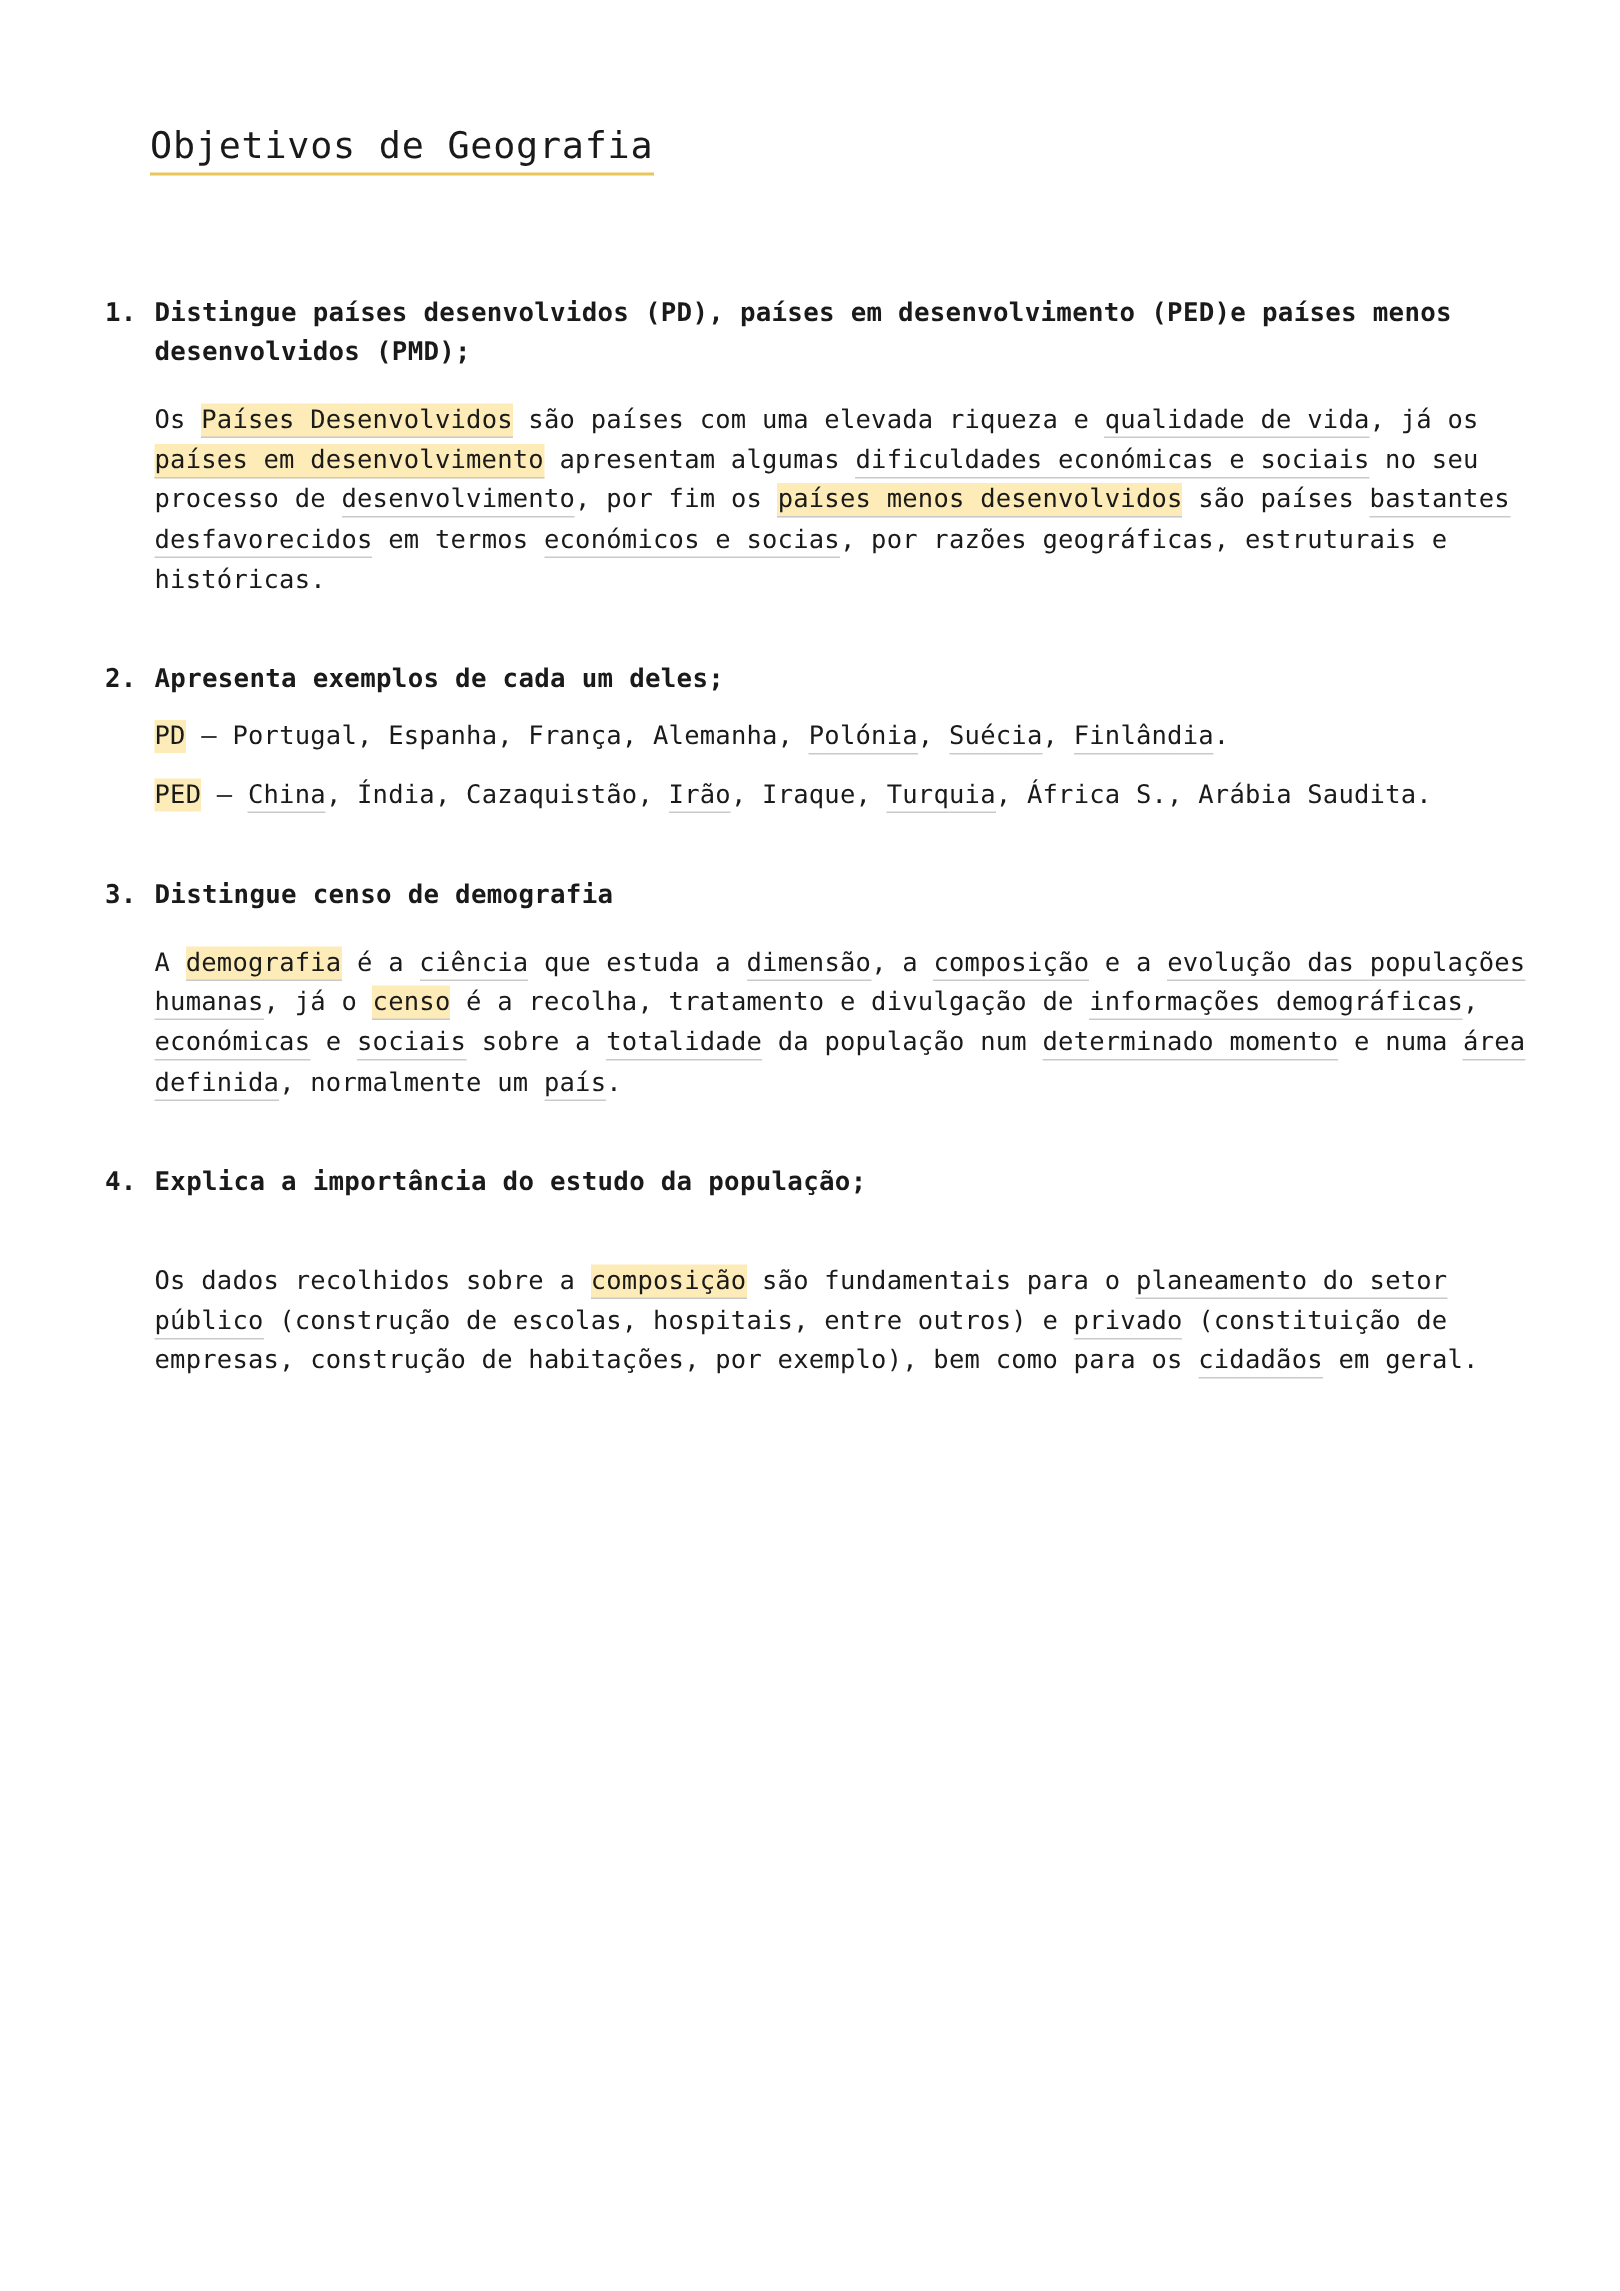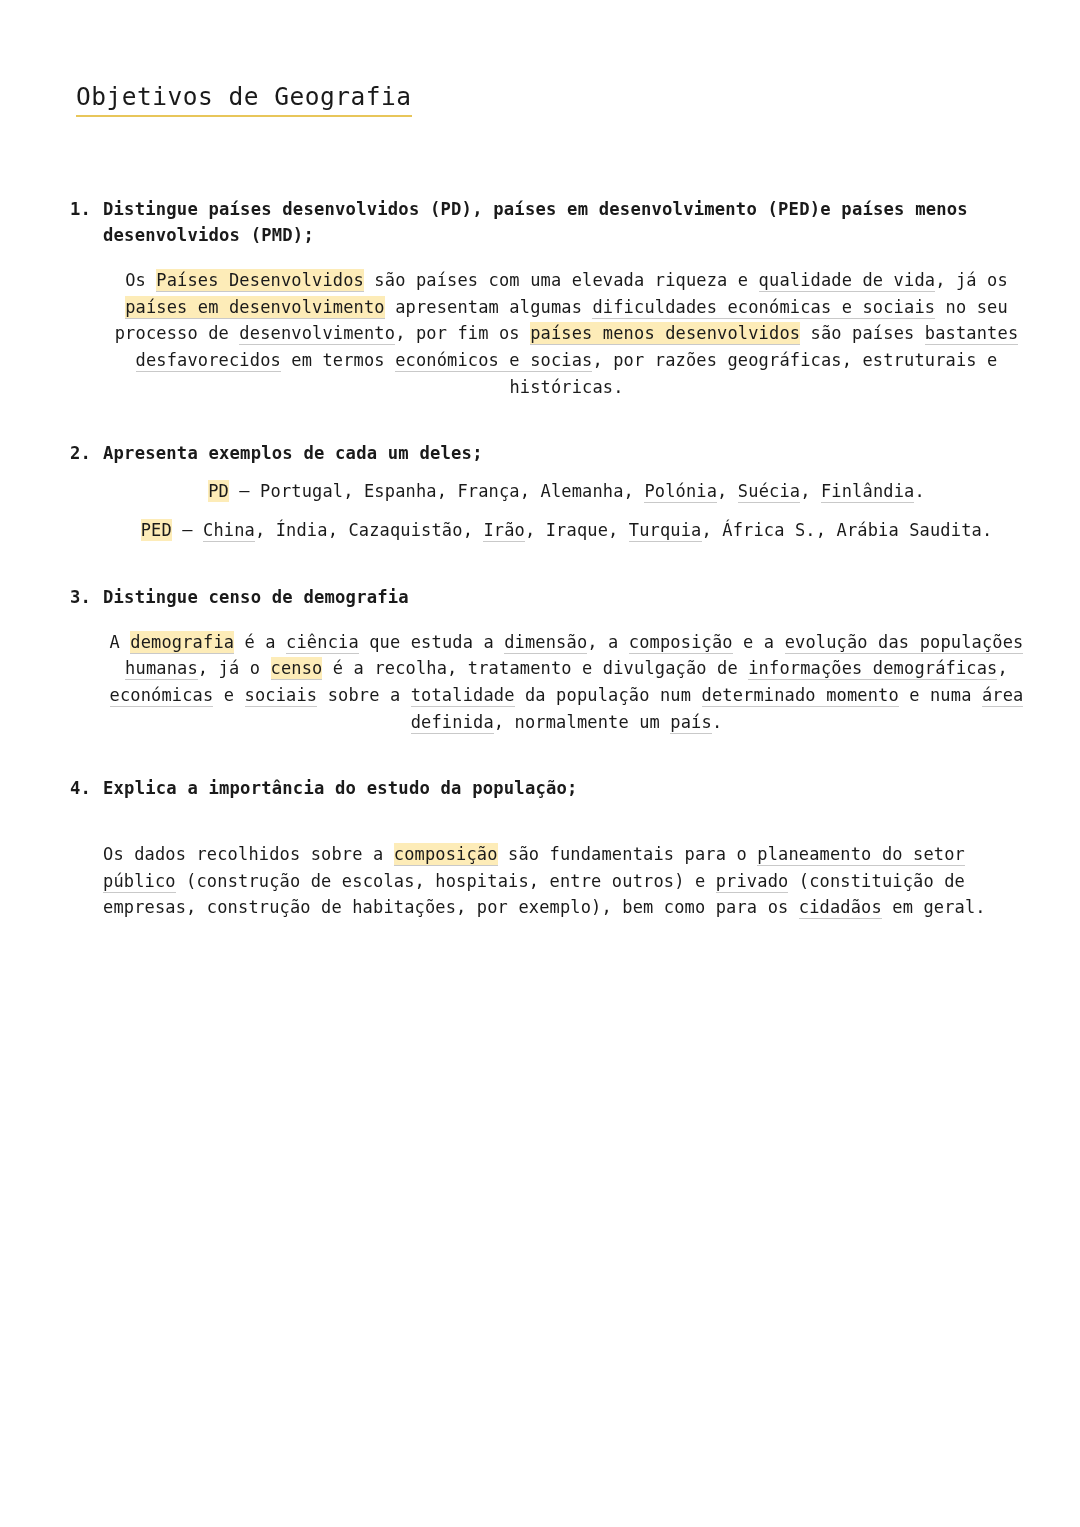--- a/index.html
+++ b/index.html
@@ -18,21 +18,21 @@
   .page {
     position: absolute;
     top: 0; left: 0;
     width: 1080px;
     height: 1527px;
     padding: 0;
     box-sizing: border-box;
   }
   .doc-title {
     position: absolute;
-    left: 76px;
+    left: 100px;
     top: 82px;
     font-size: 24.5px;
     letter-spacing: 0.5px;
     border-bottom: 2px solid #e8c65a;
     padding-bottom: 2px;
     line-height: 1.25;
   }
   .content {
     position: absolute;
     left: 70px;
@@ -61,21 +61,20 @@
   }
   .body-text {
     margin-left: 33px;
     font-size: 17px;
     line-height: 1.565;
     letter-spacing: 0.15px;
     font-weight: normal;
   }
   .para {
     margin-top: 19px;
-    text-align: center;
   }
   .para.tight {
     margin-top: 12px;
   }
   .hl {
     background: #fdecb8;
     padding: 1px 0;
   }
   .ul {
     border-bottom: 1px solid #c9c9c9;

